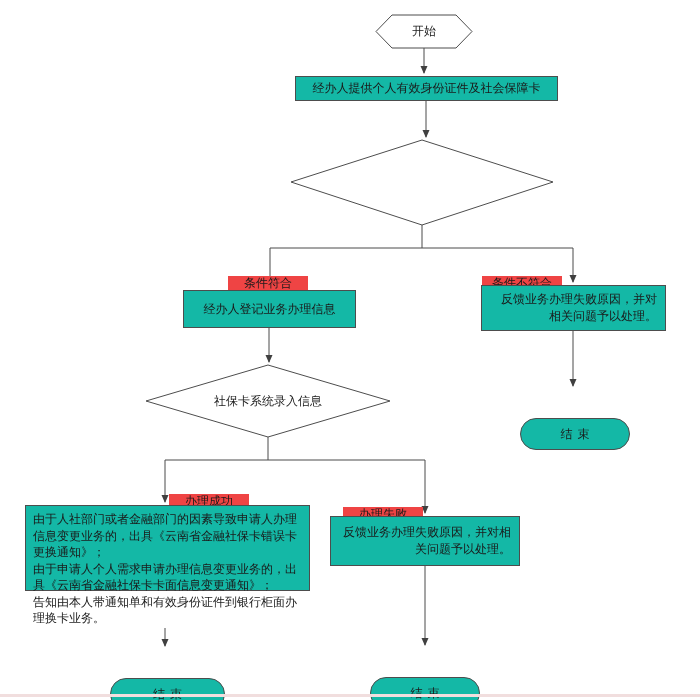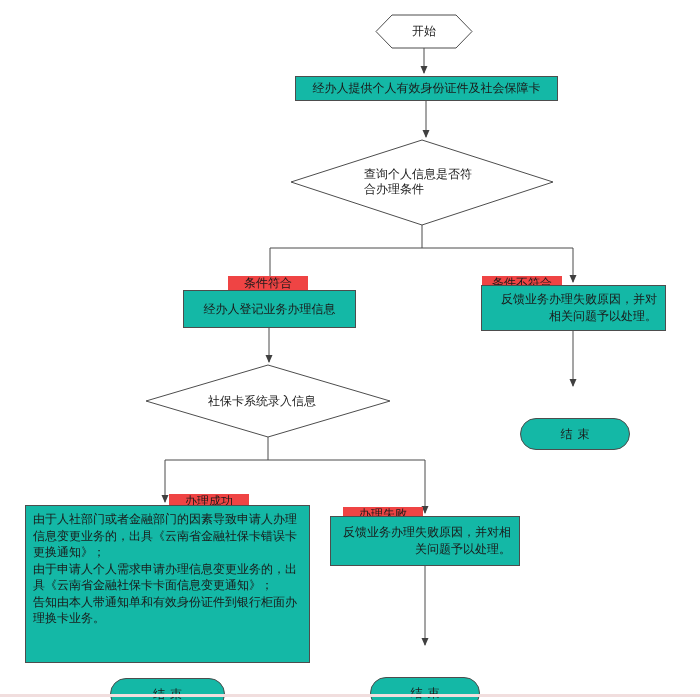--- a/index.html
+++ b/index.html
@@ -115,37 +115,36 @@
     </g>
     <polygon points="392,15 456,15 472,31.5 456,48 392,48 376,31.5" fill="#ffffff" stroke="#4d4d4d" stroke-width="1"></polygon>
     <polygon points="422,140 553,182 422,225 291,182" fill="#ffffff" stroke="#4d4d4d" stroke-width="1"></polygon>
     <polygon points="268,365 390,401 268,437 146,401" fill="#ffffff" stroke="#4d4d4d" stroke-width="1"></polygon>
   </svg>
 
   <div class="shape-label" style="left:376px; top:15px; width:96px; height:33px;">开始</div>
 
   <div class="node" style="left:295px; top:76px; width:263px; height:25px;">经办人提供个人有效身份证件及社会保障卡</div>
 
-  <div class="shape-label left" style="left:364px; top:166px; width:118px; height:32px;">查询个人信息是否符合办理条件</div>
 
   <div class="edge-label" style="left:228px; top:252px; width:80px;">条件符合</div>
   <div class="edge-label" style="left:482px; top:252px; width:80px;">条件不符合</div>
 
   <div class="node" style="left:183px; top:290px; width:173px; height:38px;">经办人登记业务办理信息</div>
 
   <div class="node multiline" style="left:481px; top:285px; width:185px; height:46px;">反馈业务办理失败原因，并对相关问题予以处理。</div>
 
   <div class="node stadium" style="left:520px; top:389px; width:110px; height:32px;">结束</div>
 
-  <div class="shape-label" style="left:192px; top:393px; width:140px; height:16px;">社保卡系统录入信息</div>
+  <div class="shape-label" style="left:198px; top:393px; width:140px; height:16px;">社保卡系统录入信息</div>
 
   <div class="edge-label" style="left:169px; top:470px; width:80px;">办理成功</div>
   <div class="edge-label" style="left:343px; top:483px; width:80px;">办理失败</div>
 
-  <div class="node bigtext" style="left:25px; top:505px; width:285px; height:158px;">由于人社部门或者金融部门的因素导致申请人办理信息变更业务的，出具《云南省金融社保卡错误卡更换通知》；
+  <div class="node bigtext" style="left:25px; top:505px; width:285px; height:86px;">由于人社部门或者金融部门的因素导致申请人办理信息变更业务的，出具《云南省金融社保卡错误卡更换通知》；
 由于申请人个人需求申请办理信息变更业务的，出具《云南省金融社保卡卡面信息变更通知》；
 告知由本人带通知单和有效身份证件到银行柜面办理换卡业务。</div>
 
   <div class="node multiline" style="left:330px; top:516px; width:190px; height:50px;">反馈业务办理失败原因，并对相关问题予以处理。</div>
 
   <div class="node stadium" style="left:110px; top:649px; width:115px; height:32px;">结束</div>
 
   <div class="node stadium" style="left:370px; top:648px; width:110px; height:32px;">结束</div>
 
   <div class="bottom-strip"></div>

